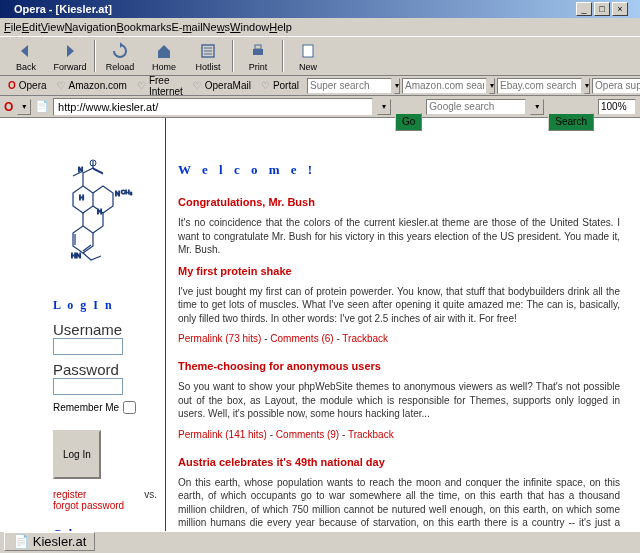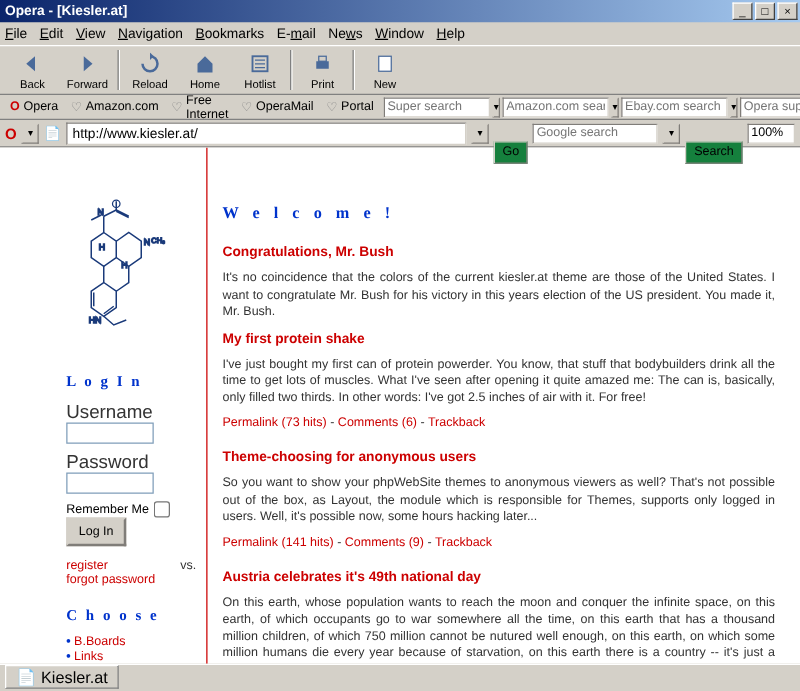--- a/index.html
+++ b/index.html
@@ -1,20 +1,20 @@
 <!DOCTYPE html>
 <html><head>
 <meta charset="utf-8">
 <style>
 * { margin: 0; padding: 0; box-sizing: border-box; }
 body { font-family: Tahoma, Arial, sans-serif; font-size: 11px; background: #d4d0c8; width: 640px; height: 553px; overflow: hidden; }
-.titlebar { background: linear-gradient(to right, #0a246a, #a6caf0); color: #fff; height: 18px; display: flex; align-items: center; padding: 0 2px; font-size: 11px; }
+.titlebar { background: linear-gradient(to right, #0a246a, #a6caf0); color: #fff; height: 18px; display: flex; align-items: center; padding: 0 12px; font-size: 11px; }
 .titlebar .title { flex: 1; font-weight: bold; padding-left: 2px; }
 .titlebar .winbtn { width: 16px; height: 14px; background: #d4d0c8; border: 1px solid #fff; border-right-color: #404040; border-bottom-color: #404040; margin-left: 2px; font-size: 9px; text-align: center; line-height: 12px; color: #000; }
-.menubar { background: #d4d0c8; height: 18px; display: flex; align-items: center; padding: 0 4px; gap: 10px; font-size: 11px; }
+.menubar { background: #d4d0c8; height: 18px; display: flex; align-items: center; padding: 0 4px; font-size: 11px; }
 .menubar span { cursor: default; }
 .menubar span u { text-decoration: underline; }
 .toolbar { background: #d4d0c8; height: 40px; display: flex; align-items: center; padding: 0 4px; border-top: 1px solid #fff; border-bottom: 1px solid #808080; }
 .tbtn { display: flex; flex-direction: column; align-items: center; width: 44px; font-size: 10px; cursor: pointer; }
 .tbtn .ico { width: 20px; height: 20px; display: flex; align-items: center; justify-content: center; }
 .tbtn .lbl { font-size: 9px; margin-top: 1px; }
 .sep { width: 2px; height: 32px; border-left: 1px solid #808080; border-right: 1px solid #fff; margin: 0 2px; }
 .bookmarkbar { background: #d4d0c8; height: 20px; display: flex; align-items: center; padding: 0 4px; gap: 2px; border-bottom: 1px solid #808080; font-size: 10px; }
 .bkm { display: flex; align-items: center; gap: 3px; padding: 1px 4px; cursor: pointer; }
 .heart { color: #888; font-size: 10px; }
@@ -26,21 +26,21 @@
 .gsrch { width: 100px; }
 .content { background: #fff; height: 413px; overflow: hidden; display: flex; font-family: Verdana, sans-serif; }
 .lpad { width: 45px; }
 .sidebar { width: 120px; padding: 40px 8px 8px 8px; }
 .mol { width: 95px; height: 120px; margin-bottom: 20px; }
 .main { flex: 1; padding: 44px 20px 8px 12px; border-left: 1px solid #c00; }
 .shead { font-family: Verdana; font-size: 12px; font-weight: bold; color: #0033cc; letter-spacing: 2px; margin-bottom: 8px; }
 .slabel { font-size: 15px; color: #333; margin-top: 6px; }
 .sinput { width: 70px; border: 1px solid #7f9db9; font-size: 11px; height: 17px; }
 .scheck { display: flex; align-items: center; gap: 4px; margin-top: 6px; font-size: 10px; }
-.sbtn { margin-top: 0; border: 2px outset #d4d0c8; background: #d4d0c8; padding: 4px 8px; font-size: 10px; }
+.sbtn { margin-top: 16px; border: 2px outset #d4d0c8; background: #d4d0c8; padding: 17px 8px; font-size: 10px; }
 .slinks { margin-top: 10px; font-size: 10px; }
 .slinks a { color: #c00; text-decoration: none; }
 .slinks .vs { color: #333; float: right; }
 .bullets { list-style: none; margin-top: 6px; }
 .bullets li { font-size: 10px; margin-bottom: 1px; }
 .bullets li::before { content: "• "; color: #0033cc; font-weight: bold; }
 .bullets a { color: #c00; text-decoration: none; }
 .welcome { font-family: Verdana; font-size: 13px; font-weight: bold; color: #0033cc; letter-spacing: 4px; margin-bottom: 18px; }
 .posttitle { font-size: 11px; font-weight: bold; color: #c00; margin-bottom: 8px; }
 .postbody { font-size: 10px; color: #333; margin-bottom: 8px; text-align: justify; line-height: 1.35; }

